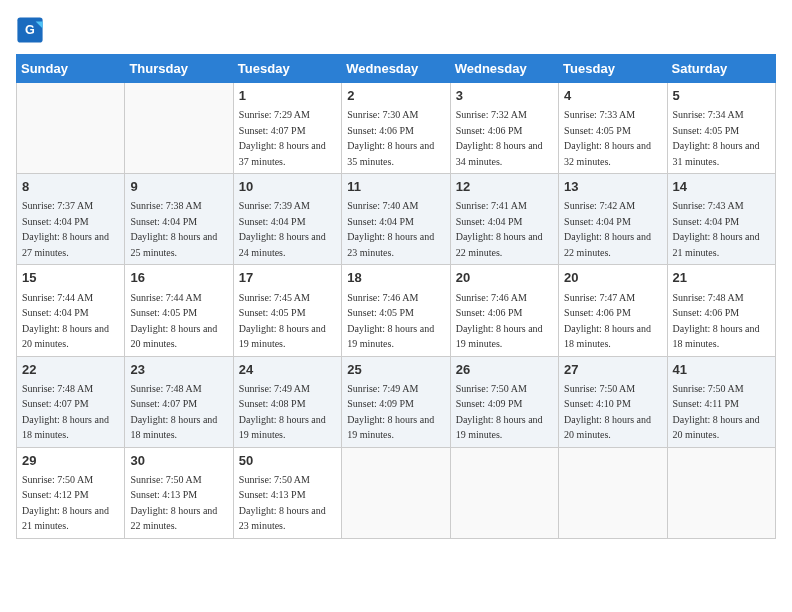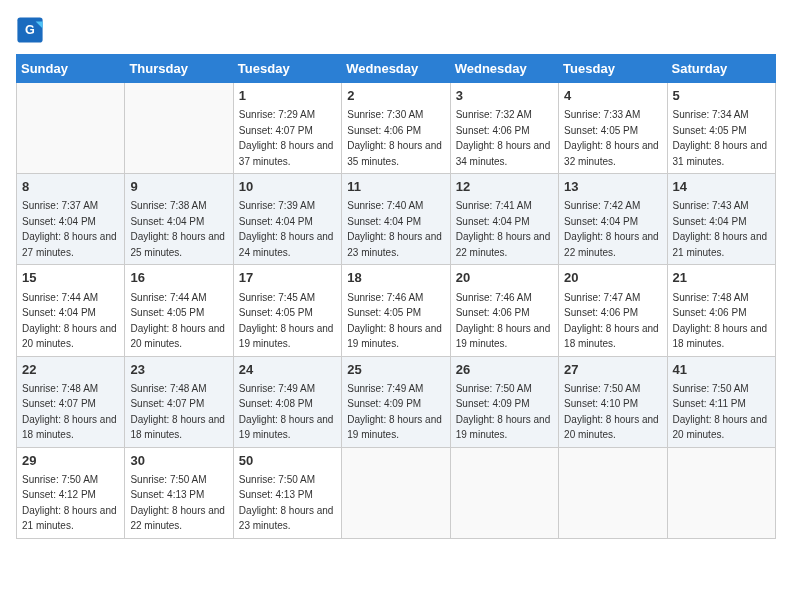--- a/index.html
+++ b/index.html
@@ -78,20 +78,21 @@
     .day-num {
       font-size: 13px;
       font-weight: bold;
       display: block;
       margin-bottom: 2px;
     }
     .day-info {
       font-size: 10px;
       color: #333;
       line-height: 1.45;
+      font-family: Liberation Serif, serif;
     }
     .empty-cell {
       background: #f9f9f9 !important;
     }
   </style>
 </head>
 <body>
 
 <div class="header">
   <div class="logo">

